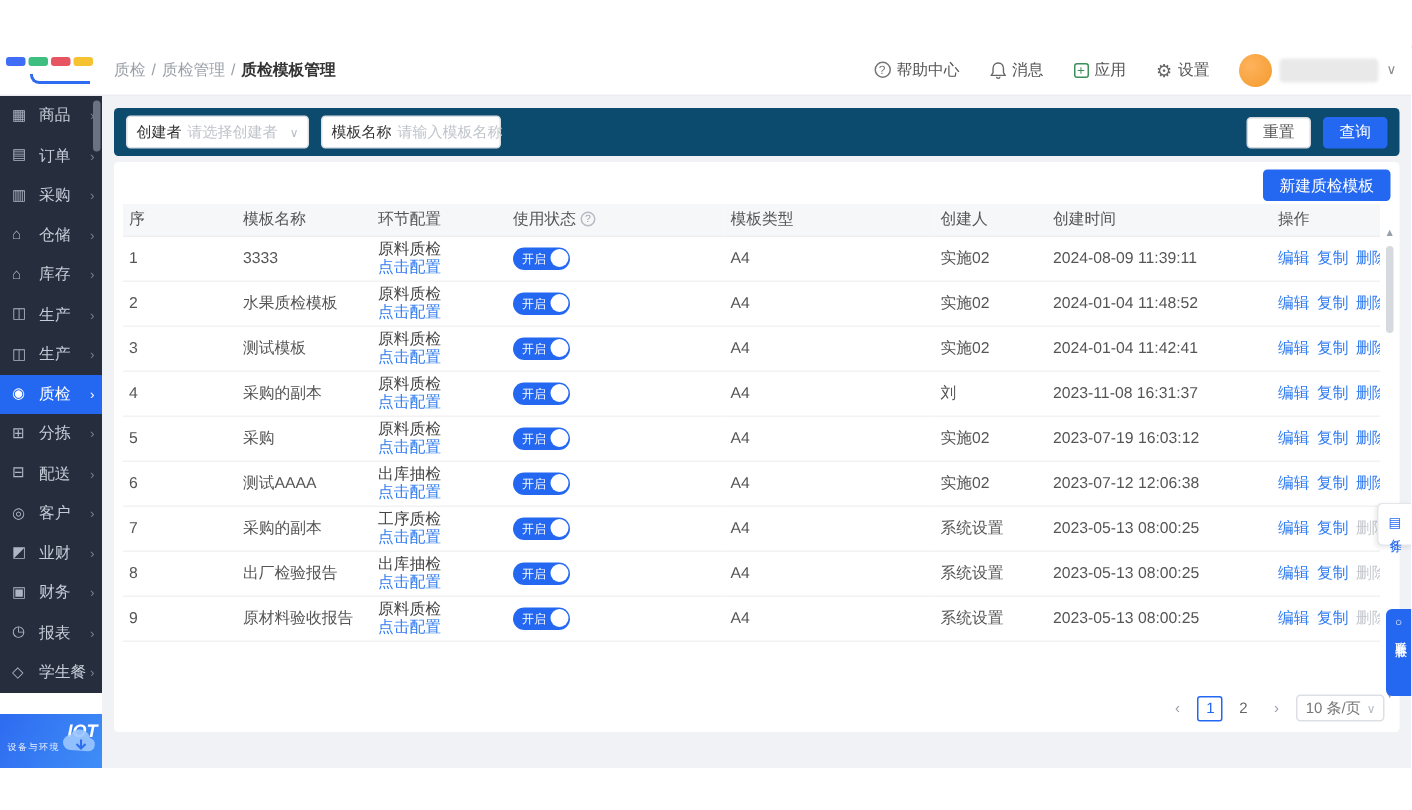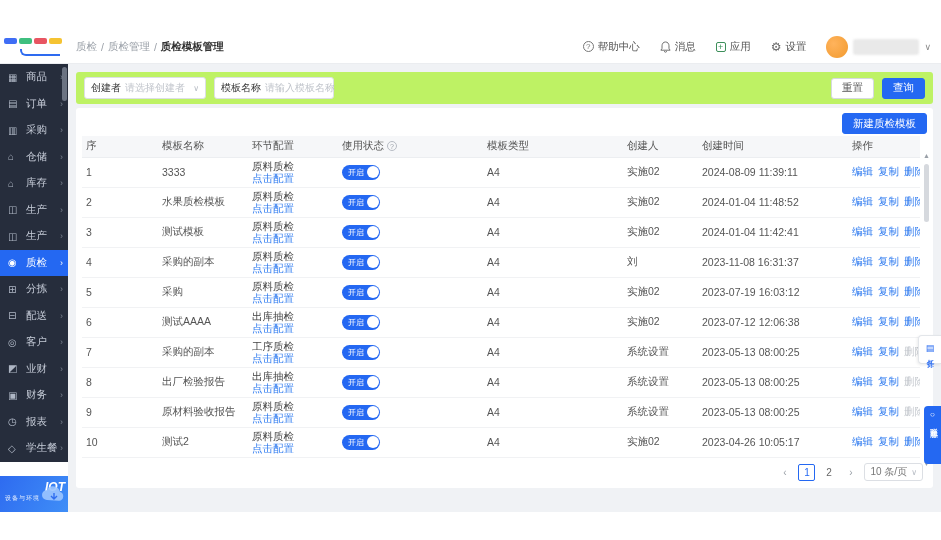--- a/index.html
+++ b/index.html
@@ -39,21 +39,21 @@
   .side-hscroll { position:absolute; left:0; top:398px; width:68px; height:14px; background:#262d3c; display:flex; align-items:center; color:#7c8593; font-size:9px; padding:0 3px; }
   .side-hscroll .track { flex:1; margin:0 3px; height:5px; display:flex; }
   .side-hscroll .thumb { width:26px; height:5px; background:#7c8593; border-radius:3px; margin:0 auto; }
   .iot { position:absolute; left:0; top:476px; width:68px; height:36px; background:linear-gradient(120deg,#2e6bf0,#3f8ef7); color:#fff; padding:4px 5px; cursor:pointer; overflow:hidden; }
   .iot .iot-title { font-size:12px; font-weight:bold; font-style:italic;margin-left:40px; }
   .iot .iot-sub { font-size:6px; letter-spacing:1px; opacity:.9; }
   .iot svg { position:absolute; right:2px; top:8px; opacity:.9; }
 
   
   .content { position:absolute; left:68px; top:64px; width:873px; height:448px; background:#f0f2f5; }
-  .filter-card { position:absolute; left:8px; top:8px; width:857px; height:32px; background:#bef264; border-radius:3px; display:flex; align-items:center; padding:0 8px; gap:8px; }
+  .filter-card { position:absolute; left:8px; top:8px; width:857px; height:32px; background:#0c4a6e; border-radius:3px; display:flex; align-items:center; padding:0 8px; gap:8px; }
   .f-box { height:22px; border:1px solid #dcdfe4; border-radius:3px; display:flex; align-items:center; padding:0 6px; font-size:10px; background:#fff; }
   .f-box .f-label { color:#333; margin-right:4px; white-space:nowrap; }
   .f-box .f-ph { color:#c0c4cb; white-space:nowrap; }
   .f-select { width:122px; cursor:pointer; }
   .f-select .f-chev { margin-left:auto; color:#b7bcc4; font-size:8px; }
   .f-input { width:120px; cursor:text; }
   .f-spacer { flex:1; }
   .btn { height:21px; border-radius:3px; font-size:10.5px; padding:0 10px; display:inline-flex; align-items:center; cursor:pointer; }
   .btn-plain { background:#fff; border:1px solid #d5d9de; color:#555; }
   .btn-primary { background:#2468f2; border:1px solid #2468f2; color:#fff; }
@@ -426,38 +426,20 @@
                 <div class="toggle">
                   <span class="t-label">开启</span>
                   <span class="t-knob"></span>
                 </div>
               </td>
               <td class="col-type">A4</td>
               <td class="col-cr">系统设置</td>
               <td class="col-tm">2023-05-13 08:00:25</td>
               <td class="col-op ops"><span>编辑</span><span>复制</span><span class="disabled">删除</span></td>
             </tr>
-            <tr>
-              <td class="col-idx">10</td>
-              <td class="col-name">测试2</td>
-              <td class="col-cfg">
-                <div class="cfg-stage">原料质检</div>
-                <div class="cfg-link">点击配置</div>
-              </td>
-              <td class="col-st">
-                <div class="toggle">
-                  <span class="t-label">开启</span>
-                  <span class="t-knob"></span>
-                </div>
-              </td>
-              <td class="col-type">A4</td>
-              <td class="col-cr">实施02</td>
-              <td class="col-tm">2023-04-26 10:05:17</td>
-              <td class="col-op ops"><span>编辑</span><span>复制</span><span>删除</span></td>
-            </tr>
           </tbody>
       </table>
 
       <div class="tbl-scroll">
         <span class="arr" style="top:0">▲</span>
         <span class="thumb"></span>
         <span class="arr" style="bottom:0">▼</span>
       </div>
 
       <div class="pagination">

